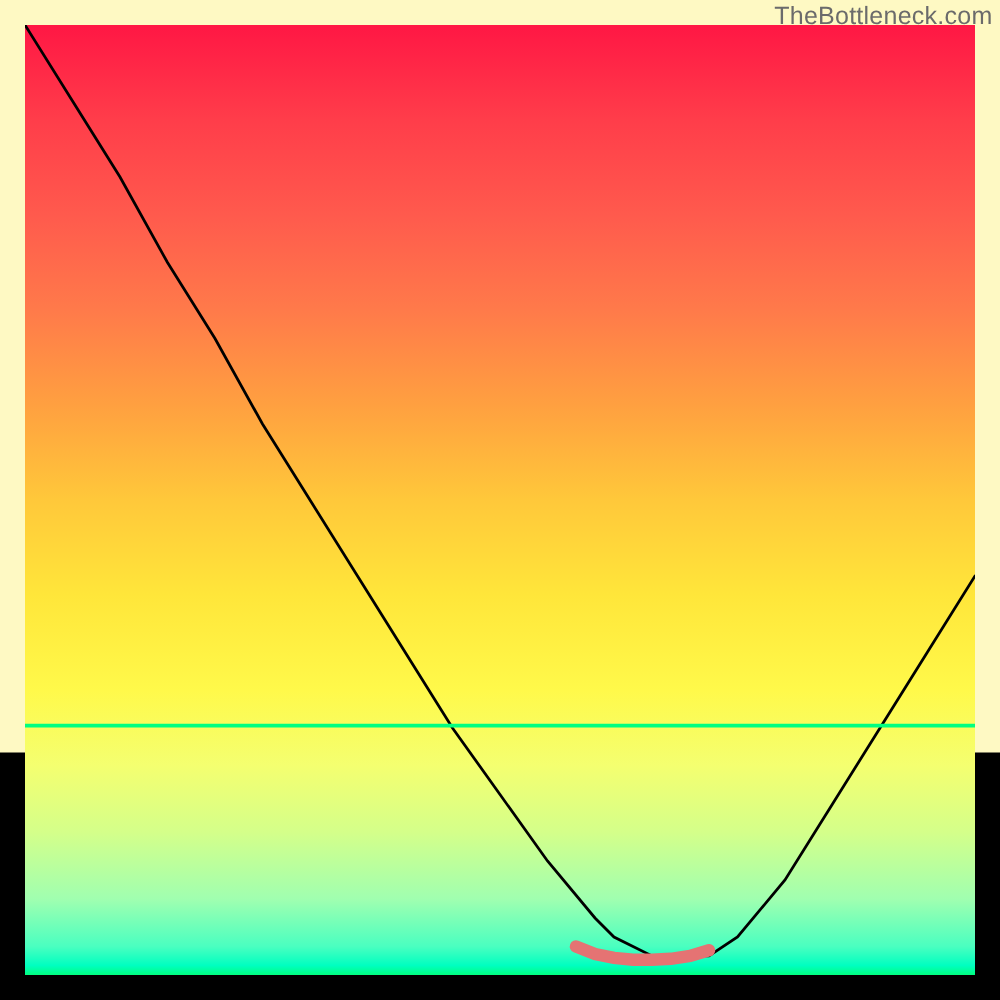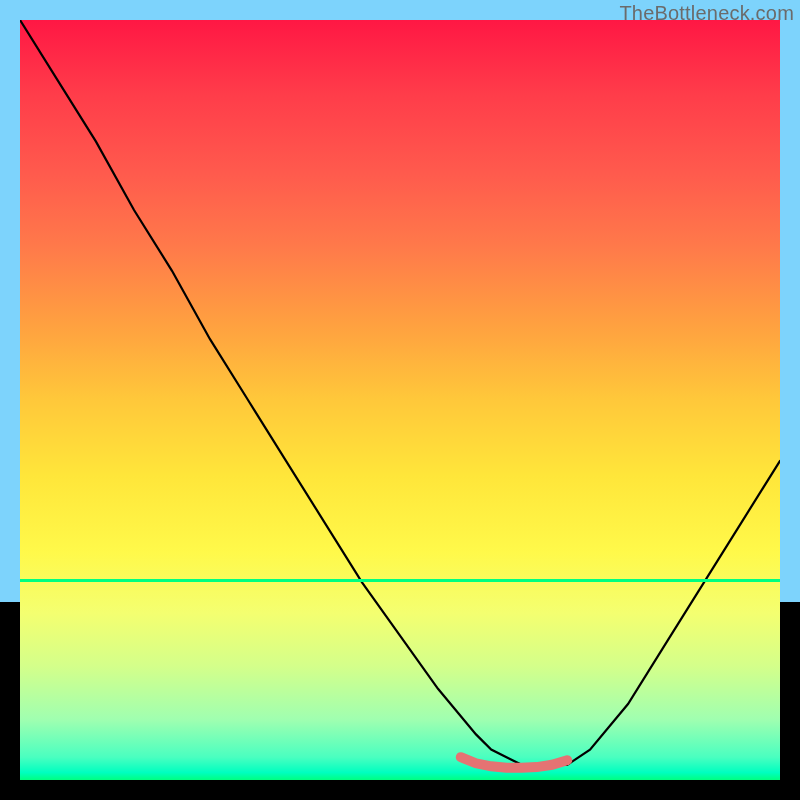--- a/index.html
+++ b/index.html
@@ -1,21 +1,21 @@
 <!DOCTYPE html>
 <html><head>
 <meta charset="utf-8">
 <style>
   * { margin: 0; padding: 0; box-sizing: border-box; }
   html, body { width: 800px; height: 800px; overflow: hidden; background: #000; }
   .chart-container {
     position: relative;
     width: 800px;
     height: 602px;
-    background: #7dd3fc;
+    background: #fef9c3;
   }
   .plot-area {
     position: absolute;
     left: 20px;
     top: 20px;
     width: 760px;
     height: 760px;
     background: linear-gradient(to bottom,
       #ff1744 0%,
       #ff3d4a 10%,

